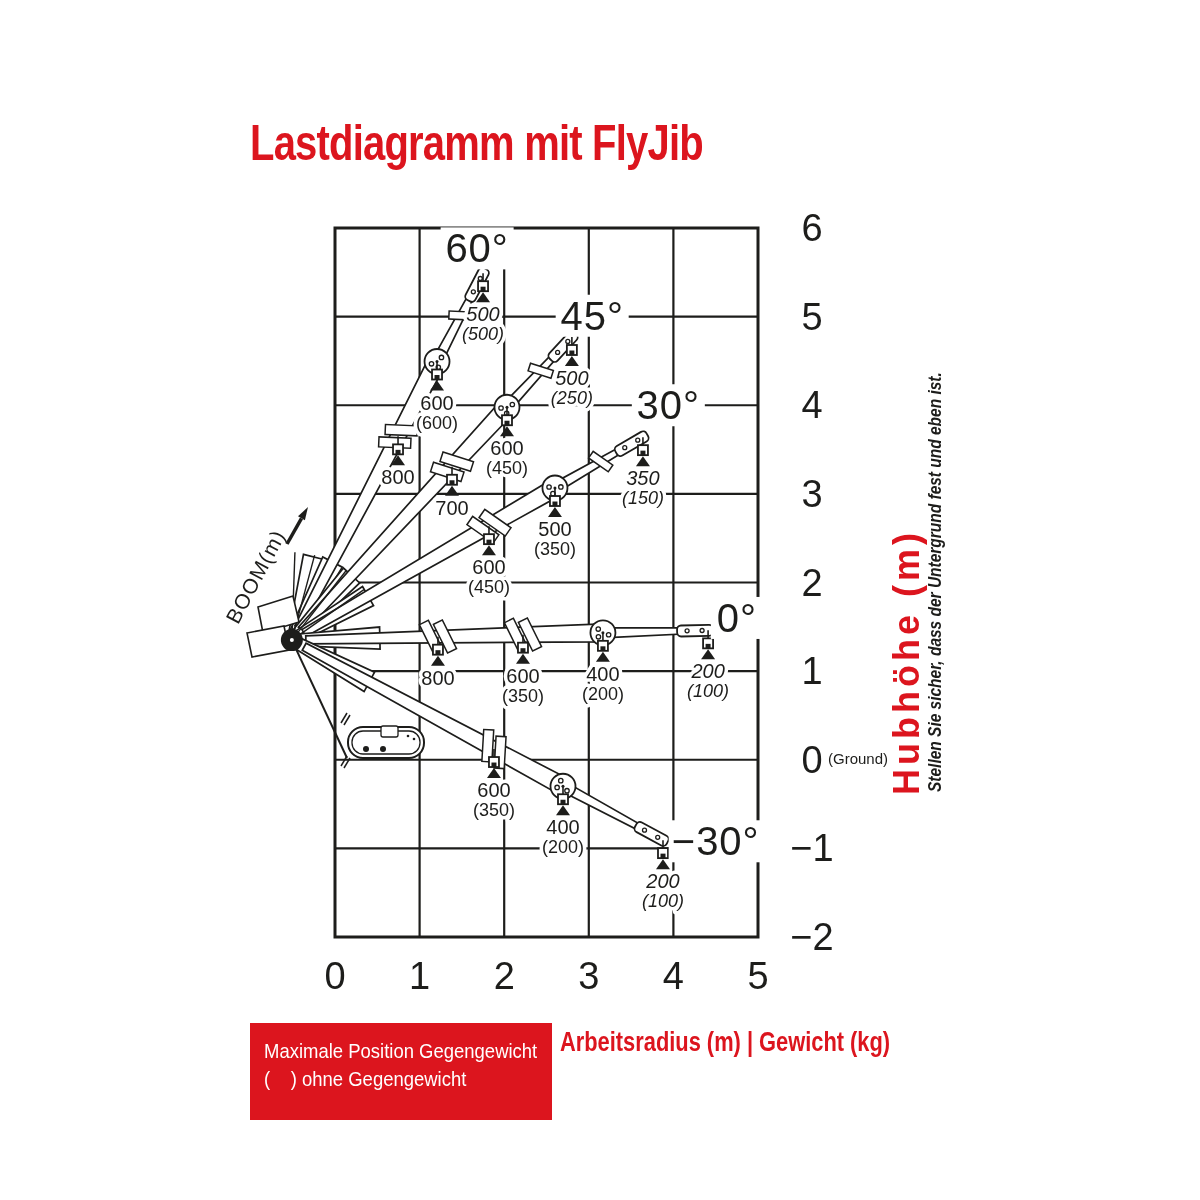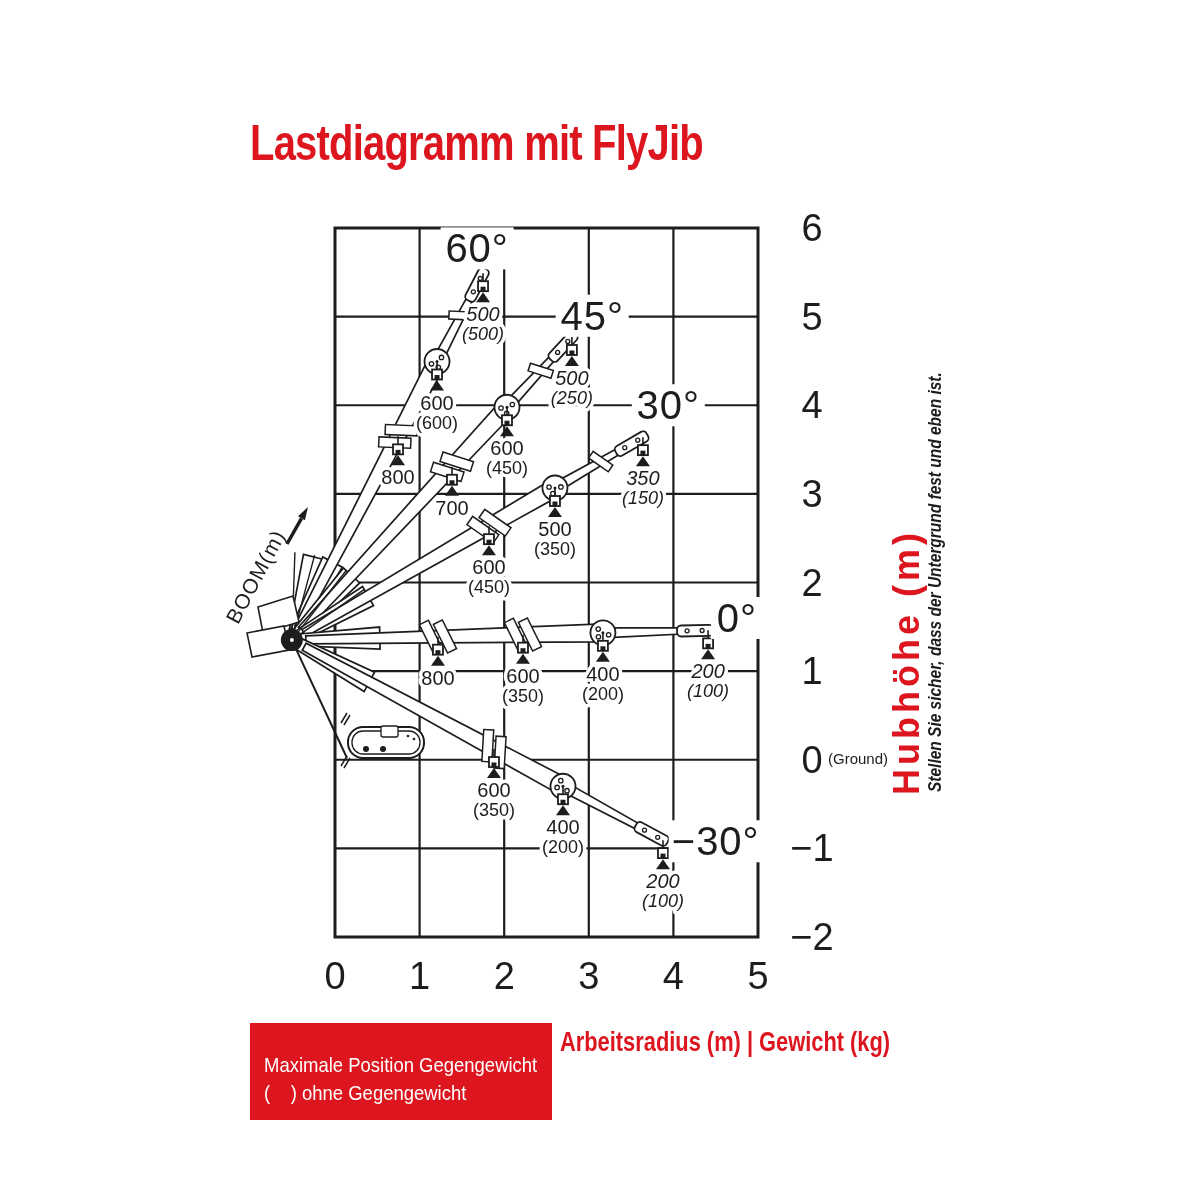--- a/index.html
+++ b/index.html
@@ -4,21 +4,21 @@
 <style>
   :root{ --red:#dc151e; --ink:#1d1d1b; }
   html,body{ margin:0; padding:0; background:#fff; }
   #canvas{ position:relative; width:1200px; height:1200px; background:#fff; overflow:hidden;
            font-family:"Liberation Sans", sans-serif; color:var(--ink); }
   #diagram{ position:absolute; left:0; top:0; }
   #page-title{ position:absolute; left:250px; top:116px; font-size:50px; font-weight:bold;
                color:var(--red); letter-spacing:-1px; transform:scaleX(.8); transform-origin:left top;
                white-space:nowrap; line-height:1.1;}
   #legend-box{ position:absolute; left:250px; top:1023px; width:302px; height:97px;
-               background:var(--red); box-sizing:border-box; padding:28px 0 0 14px; }
+               background:var(--red); box-sizing:border-box; padding:14px 0 0 14px; }
   .legend-line{ color:#fff; font-size:21px; line-height:1.32; white-space:pre;
                 transform:scaleX(.88); transform-origin:left top; }
   #axis-caption{ position:absolute; left:560px; top:1026px; font-size:28px; font-weight:bold;
                  color:var(--red); transform:scaleX(.78); transform-origin:left top; white-space:nowrap; }
   #hubhoehe{ position:absolute; left:886px; top:795px; transform:rotate(-90deg);
              transform-origin:0 0; font-size:36px; font-weight:bold; letter-spacing:4px;
              color:var(--red); white-space:nowrap; }
   #side-note{ position:absolute; left:925px; top:792px; transform:rotate(-90deg) scaleX(.86);
               transform-origin:0 0; font-size:18px; font-weight:bold; font-style:italic;
               color:var(--ink); white-space:nowrap; }

